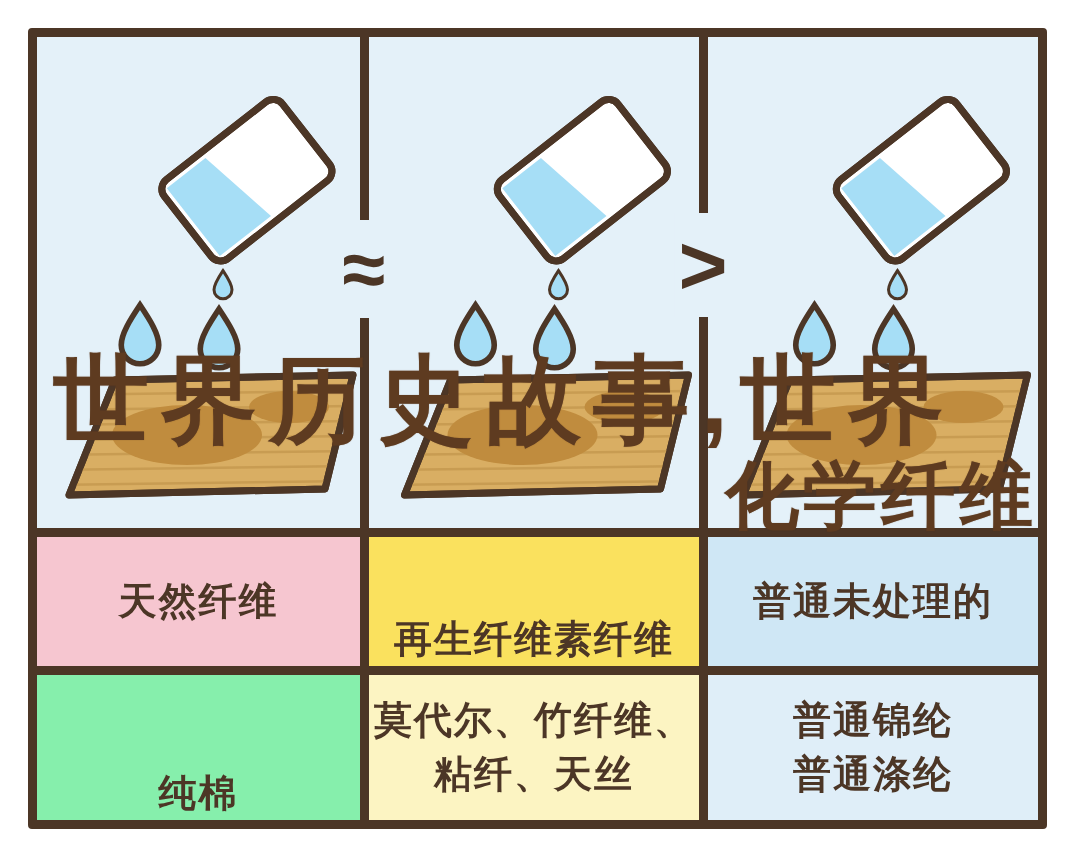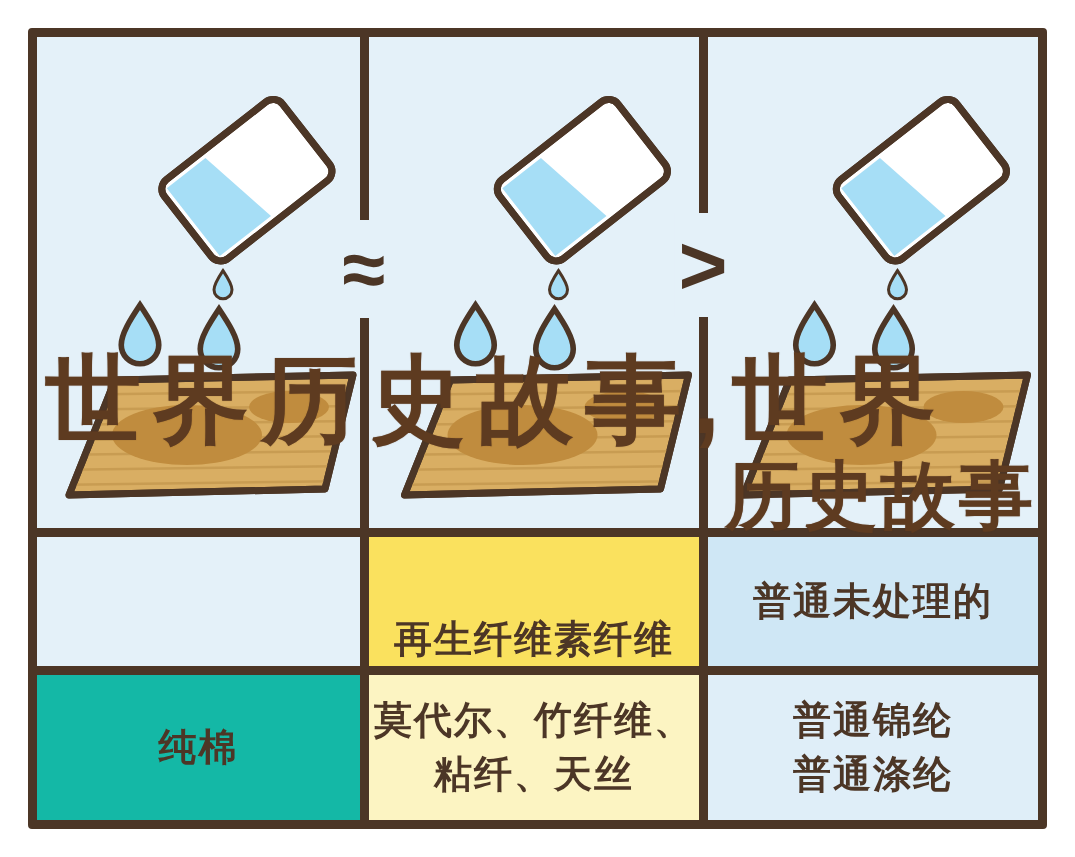--- a/index.html
+++ b/index.html
@@ -28,35 +28,35 @@
   .illus-wrap{overflow:hidden;}
   .illus{width:100%;height:100%;display:block;}
   .cell{
     display:flex;flex-direction:column;align-items:center;justify-content:center;
     color:#4c3626;font-size:38px;font-weight:700;letter-spacing:2px;text-align:center;
   }
   .cell .line{line-height:1.4;white-space:nowrap;}
   .r1c1{grid-column:1;grid-row:3;background:#f6c6d0;}
   .r1c2{grid-column:3;grid-row:3;background:#fae15e;justify-content:flex-end;}
   .r1c3{grid-column:5;grid-row:3;background:#cfe7f5;}
-  .r2c1{grid-column:1;grid-row:5;background:#14b8a6;}
+  .r2c1{grid-column:1;grid-row:5;background:#86efac;justify-content:flex-end;}
   .r2c2{grid-column:3;grid-row:5;background:#fcf4c2;}
   .r2c3{grid-column:5;grid-row:5;background:#dfeef8;}
   .sym{
     position:absolute;transform:translate(-50%,-50%);
     color:#4c3626;font-weight:700;line-height:1;
     background:#e4f1f9;padding:10px 4px;z-index:3;
   }
   .sym-approx{left:327px;top:232px;font-size:78px;}
   .sym-gt{left:666px;top:228px;font-size:84px;}
   .wm{
     position:absolute;color:#5e3b20;font-weight:900;z-index:5;
     text-shadow:0 0 1px rgba(94,59,32,0.6);
   }
-  .wm1{left:8px;top:300px;font-size:96px;letter-spacing:12px;white-space:nowrap;}
+  .wm1{left:16px;top:300px;font-size:96px;letter-spacing:12px;white-space:nowrap;}
   .wm2{left:688px;top:410px;width:308px;text-align:center;font-size:74px;letter-spacing:4px;white-space:nowrap;}
   .hidden-defs{position:absolute;width:0;height:0;}
 </style>
 </head>
 <body>
 
 <svg class="hidden-defs" aria-hidden="true">
   <defs>
     <path id="drop" d="M0 -24 C 8 -12 15 -1 15 8 A 15 15 0 1 1 -15 8 C -15 -1 -8 -12 0 -24 Z"></path>
     <clipPath id="matClip">
@@ -109,20 +109,23 @@
     <svg class="illus" viewBox="0 0 323 491" preserveAspectRatio="xMidYMax meet">
         <use href="#pour"></use>
       </svg>
   </div>
 
   <div class="vdiv v1"></div>
   <div class="vdiv v2"></div>
   <div class="hdiv h1"></div>
   <div class="hdiv h2"></div>
 
+  <div class="cell r1c1">
+    <div class="line">天然纤维</div>
+  </div>
   <div class="cell r1c2">
     <div class="line">再生纤维素纤维</div>
   </div>
   <div class="cell r1c3">
     <div class="line">普通未处理的</div>
   </div>
 
   <div class="cell r2c1">
     <div class="line">纯棉</div>
   </div>
@@ -132,15 +135,15 @@
   </div>
   <div class="cell r2c2">
     <div class="line">莫代尔、竹纤维、</div>
     <div class="line">粘纤、天丝</div>
   </div>
 
   <div class="sym sym-approx">≈</div>
   <div class="sym sym-gt">&gt;</div>
 
   <div class="wm wm1">世界历史故事,世界</div>
-  <div class="wm wm2">历史故事</div>
+  <div class="wm wm2">化学纤维</div>
 
 </div>
 
 </body></html>

